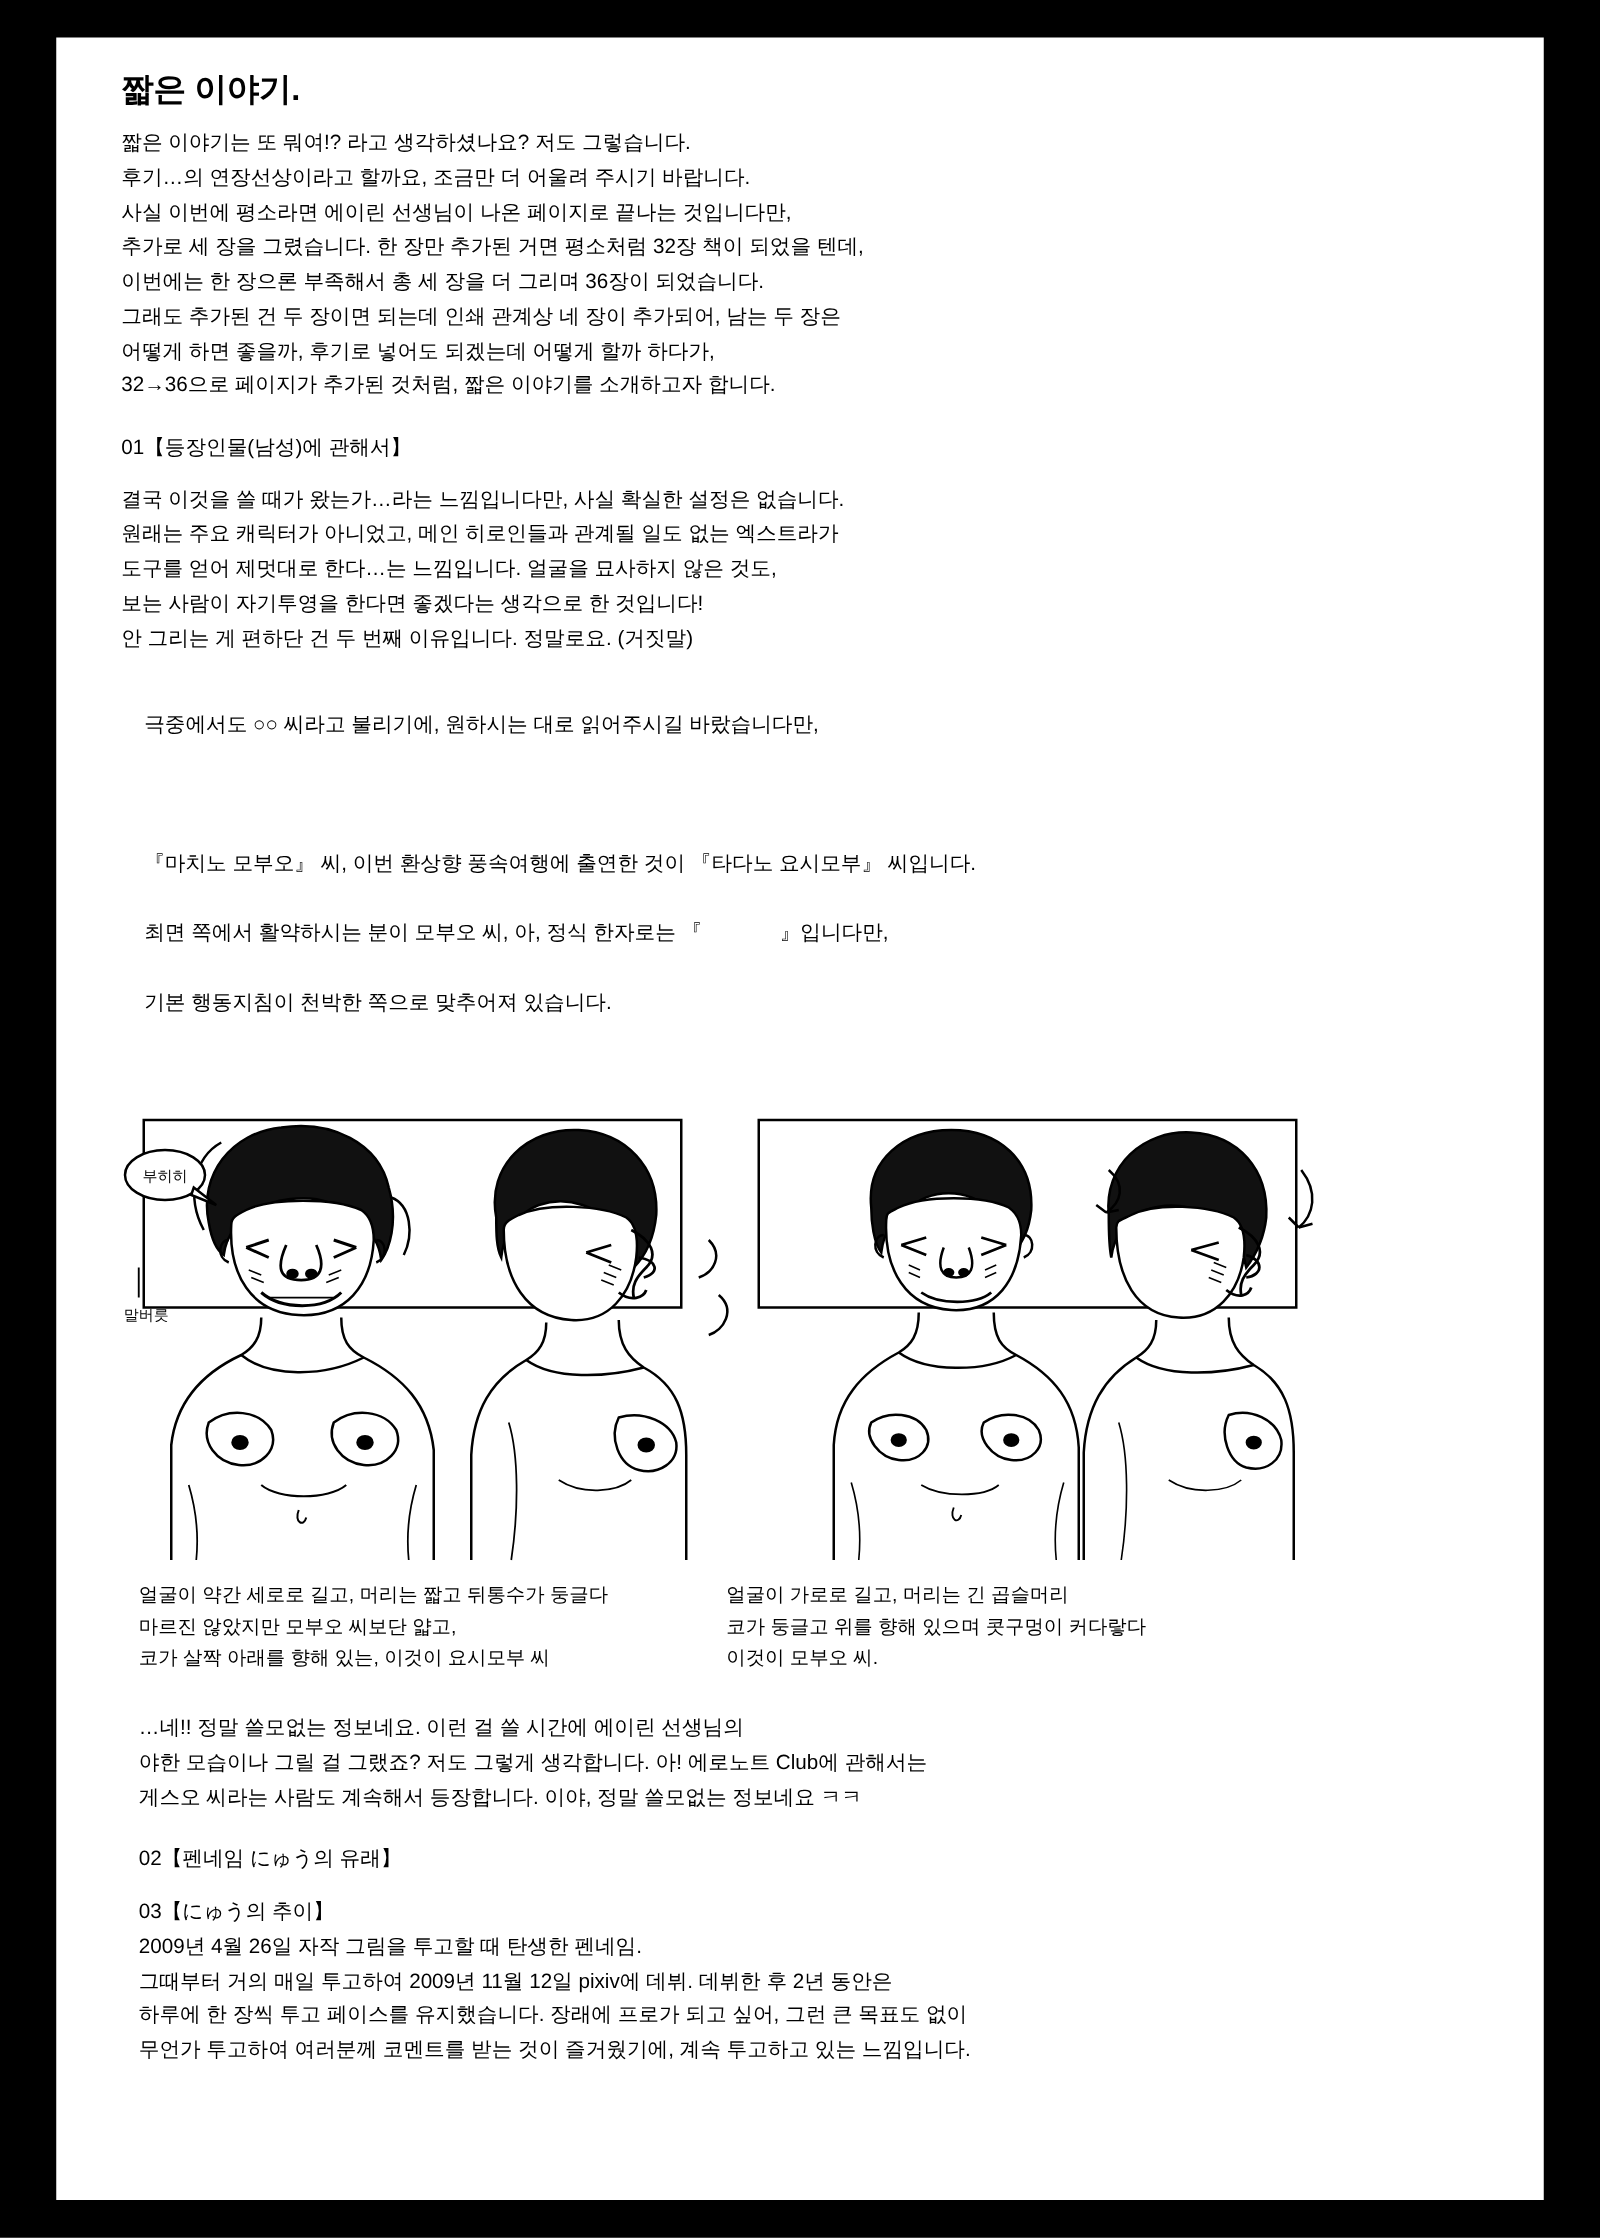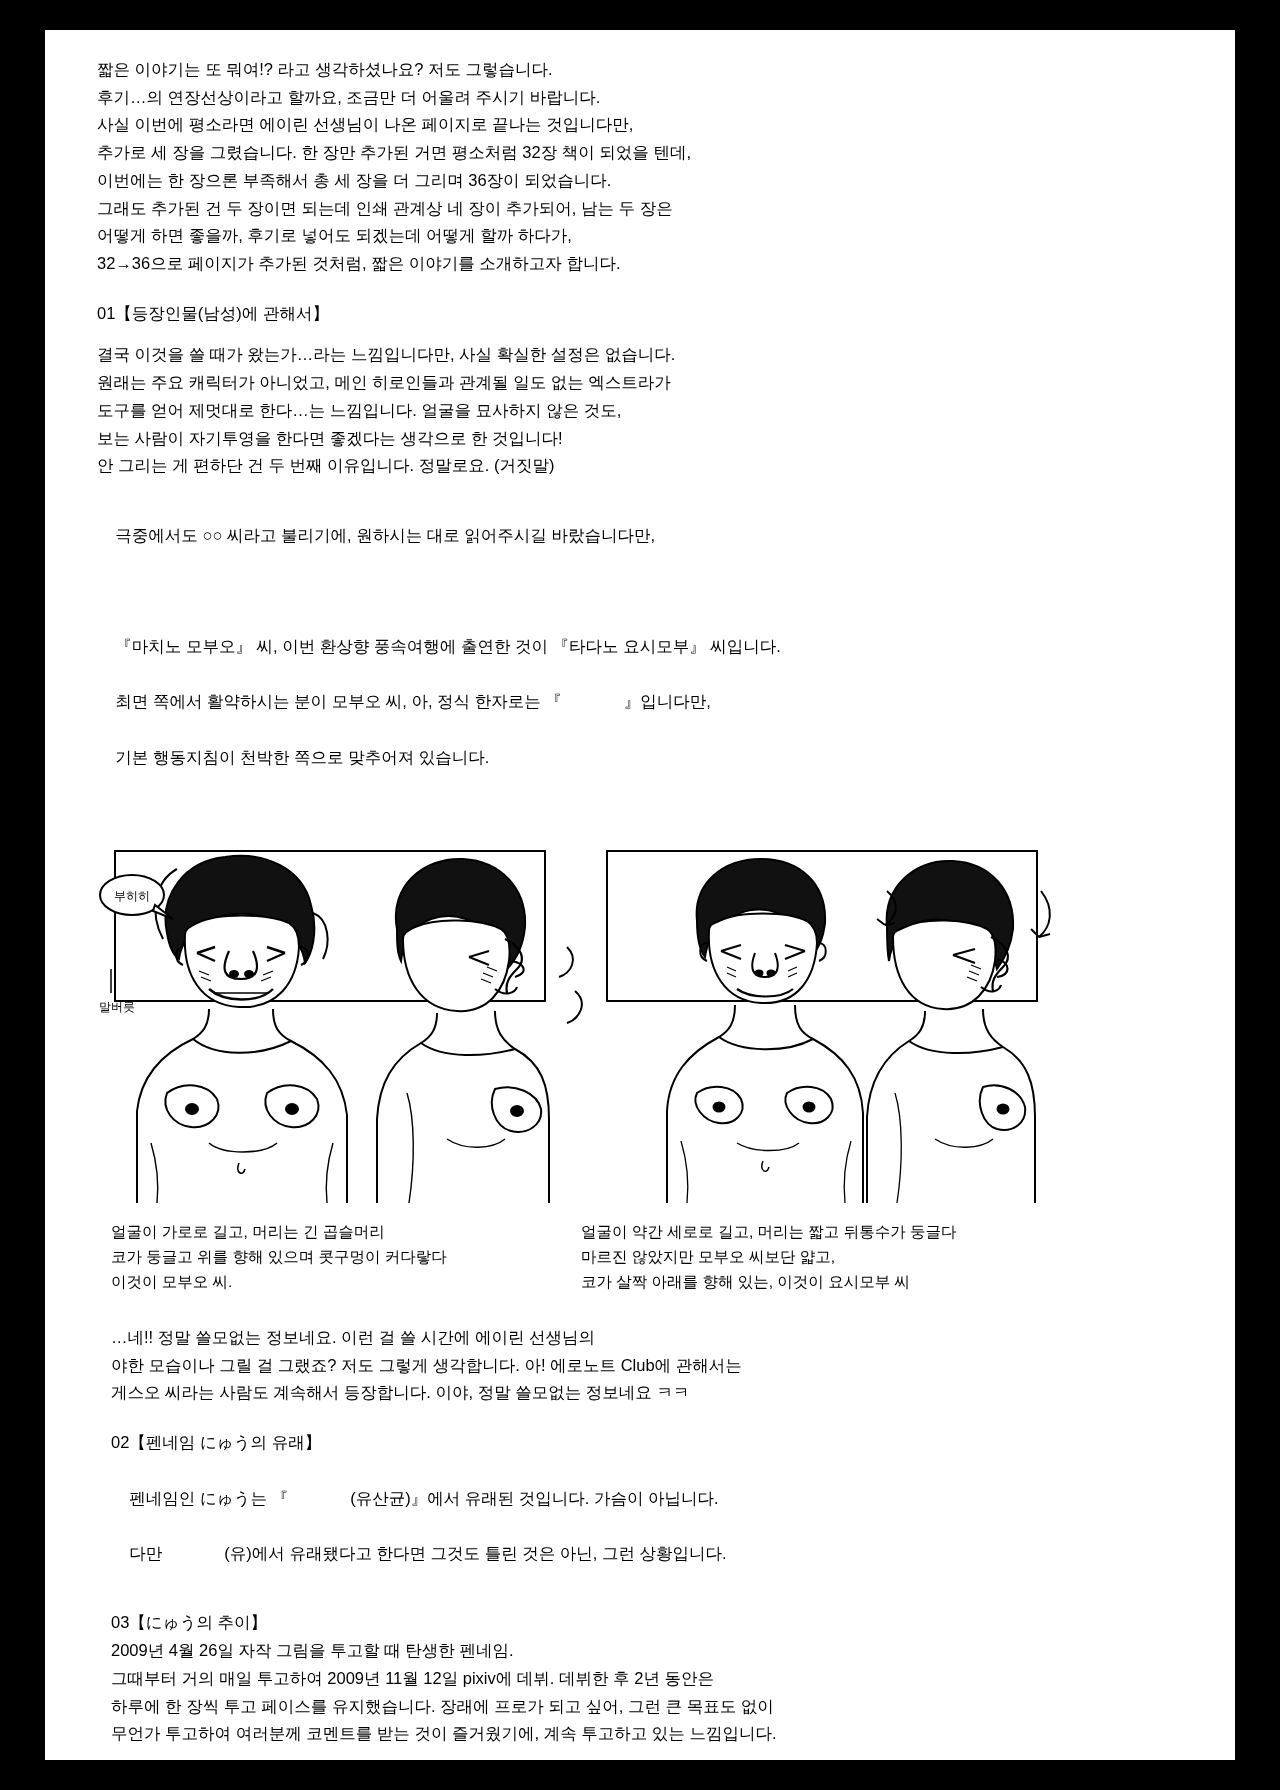--- a/index.html
+++ b/index.html
@@ -72,20 +72,21 @@
     display: inline-block;
     width: 62px;
     border-bottom: 0px;
   }
 </style>
 </head>
 <body>
 
 <div class="page">
 
+  <h1 class="doc-title">짧은 이야기.</h1>
 
   <div class="para">짧은 이야기는 또 뭐여!? 라고 생각하셨나요? 저도 그렇습니다.
 후기…의 연장선상이라고 할까요, 조금만 더 어울려 주시기 바랍니다.
 사실 이번에 평소라면 에이린 선생님이 나온 페이지로 끝나는 것입니다만,
 추가로 세 장을 그렸습니다. 한 장만 추가된 거면 평소처럼 32장 책이 되었을 텐데,
 이번에는 한 장으론 부족해서 총 세 장을 더 그리며 36장이 되었습니다.
 그래도 추가된 건 두 장이면 되는데 인쇄 관계상 네 장이 추가되어, 남는 두 장은
 어떻게 하면 좋을까, 후기로 넣어도 되겠는데 어떻게 할까 하다가,
 32→36으로 페이지가 추가된 것처럼, 짧은 이야기를 소개하고자 합니다.</div>
 
@@ -243,41 +244,37 @@
 
         <path d="M790 48 C804 60 800 74 788 82" stroke-width="2"></path>
         <path d="M788 82 l-8 -6 M788 82 l10 -2" stroke-width="2"></path>
         <path d="M944 48 C958 66 954 84 942 94" stroke-width="2"></path>
         <path d="M942 94 l-8 -8 M942 94 l11 -3" stroke-width="2"></path>
       </g>
     </svg>
   </div>
 
   <div class="caption-row">
+    <div class="caption cap-right">얼굴이 약간 세로로 길고, 머리는 짧고 뒤통수가 둥글다
+마르진 않았지만 모부오 씨보단 얇고,
+코가 살짝 아래를 향해 있는, 이것이 요시모부 씨</div>
     <div class="caption cap-left">얼굴이 가로로 길고, 머리는 긴 곱슬머리
 코가 둥글고 위를 향해 있으며 콧구멍이 커다랗다
 이것이 모부오 씨.</div>
-    <div class="caption cap-right">얼굴이 약간 세로로 길고, 머리는 짧고 뒤통수가 둥글다
-마르진 않았지만 모부오 씨보단 얇고,
-코가 살짝 아래를 향해 있는, 이것이 요시모부 씨</div>
   </div>
 
   <div class="gap-l"></div>
 
   <div class="para indent">…네!! 정말 쓸모없는 정보네요. 이런 걸 쓸 시간에 에이린 선생님의
 야한 모습이나 그릴 걸 그랬죠? 저도 그렇게 생각합니다. 아! 에로노트 Club에 관해서는
 게스오 씨라는 사람도 계속해서 등장합니다. 이야, 정말 쓸모없는 정보네요 ㅋㅋ</div>
 
   <div class="gap-m"></div>
 
   <div class="section-head indent">02【펜네임 にゅう의 유래】</div>
-  <div class="para indent">
-    <span>펜네임인 にゅう는 『</span><span class="blank-box"></span><span>(유산균)』에서 유래된 것입니다. 가슴이 아닙니다.</span><br>
-    <span>다만</span><span class="blank-box"></span><span>(유)에서 유래됐다고 한다면 그것도 틀린 것은 아닌, 그런 상황입니다.</span>
-  </div>
 
   <div class="gap-s"></div>
 
   <div class="section-head indent">03【にゅう의 추이】</div>
   <div class="para indent">2009년 4월 26일 자작 그림을 투고할 때 탄생한 펜네임.
 그때부터 거의 매일 투고하여 2009년 11월 12일 pixiv에 데뷔. 데뷔한 후 2년 동안은
 하루에 한 장씩 투고 페이스를 유지했습니다. 장래에 프로가 되고 싶어, 그런 큰 목표도 없이
 무언가 투고하여 여러분께 코멘트를 받는 것이 즐거웠기에, 계속 투고하고 있는 느낌입니다.</div>
 
 </div>

